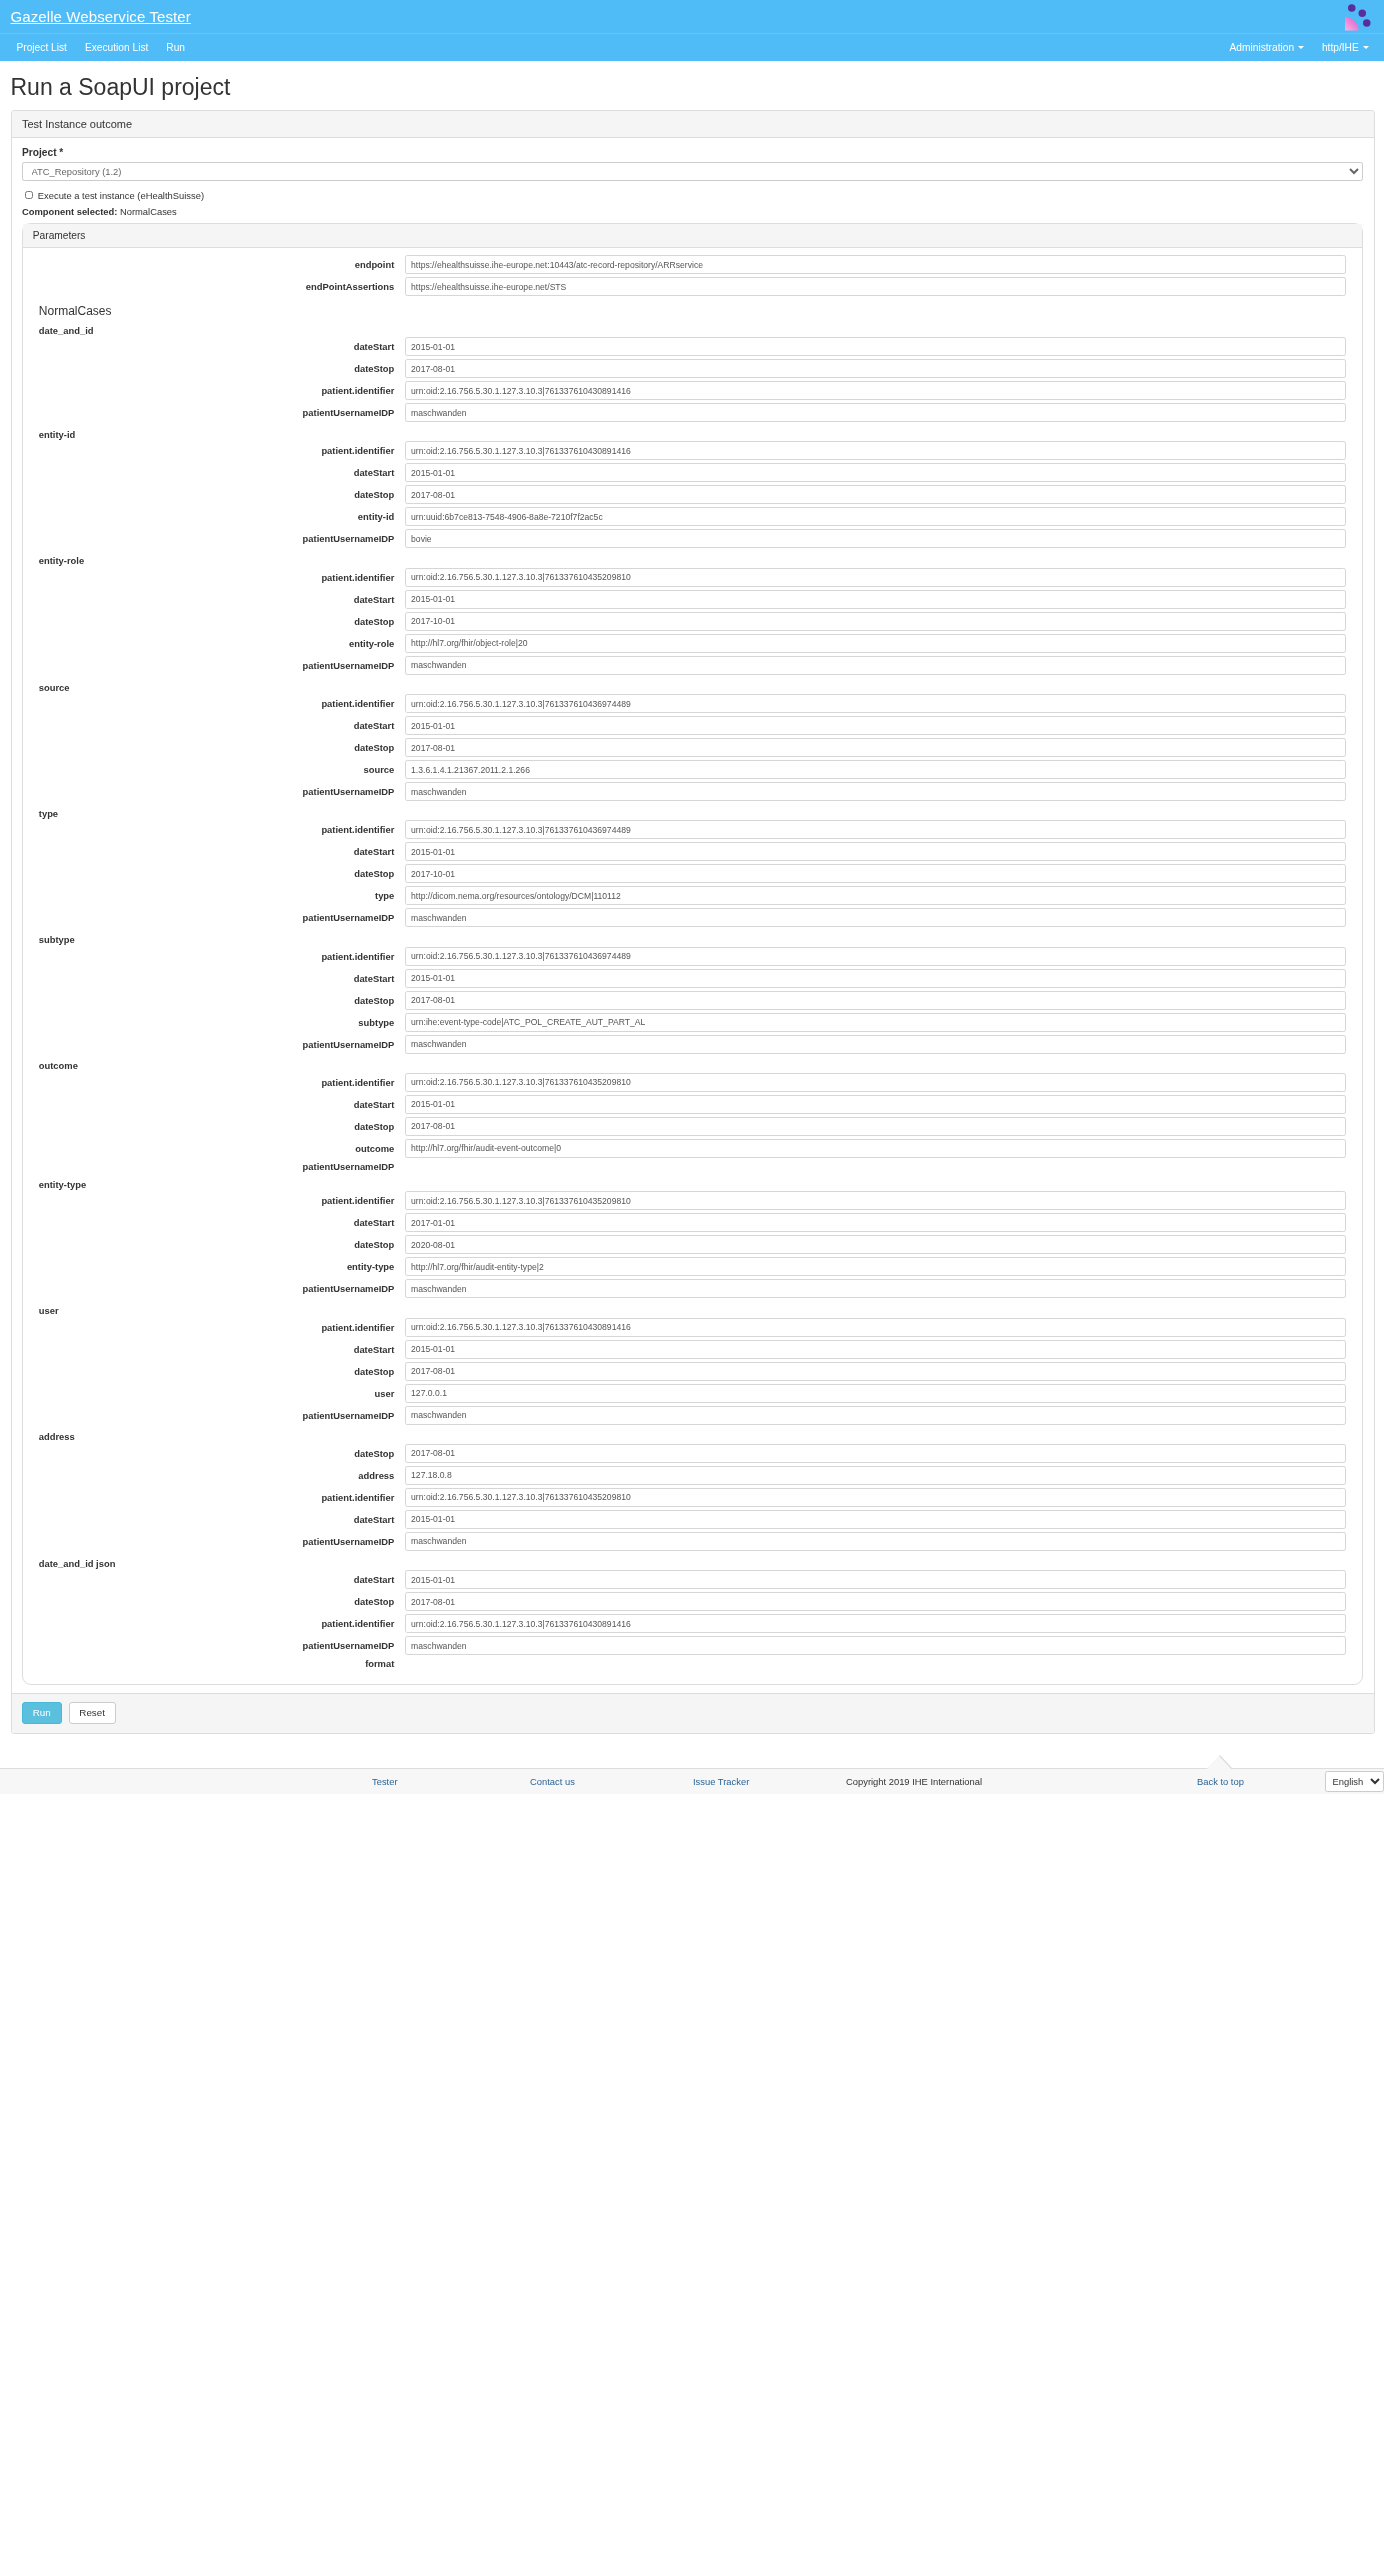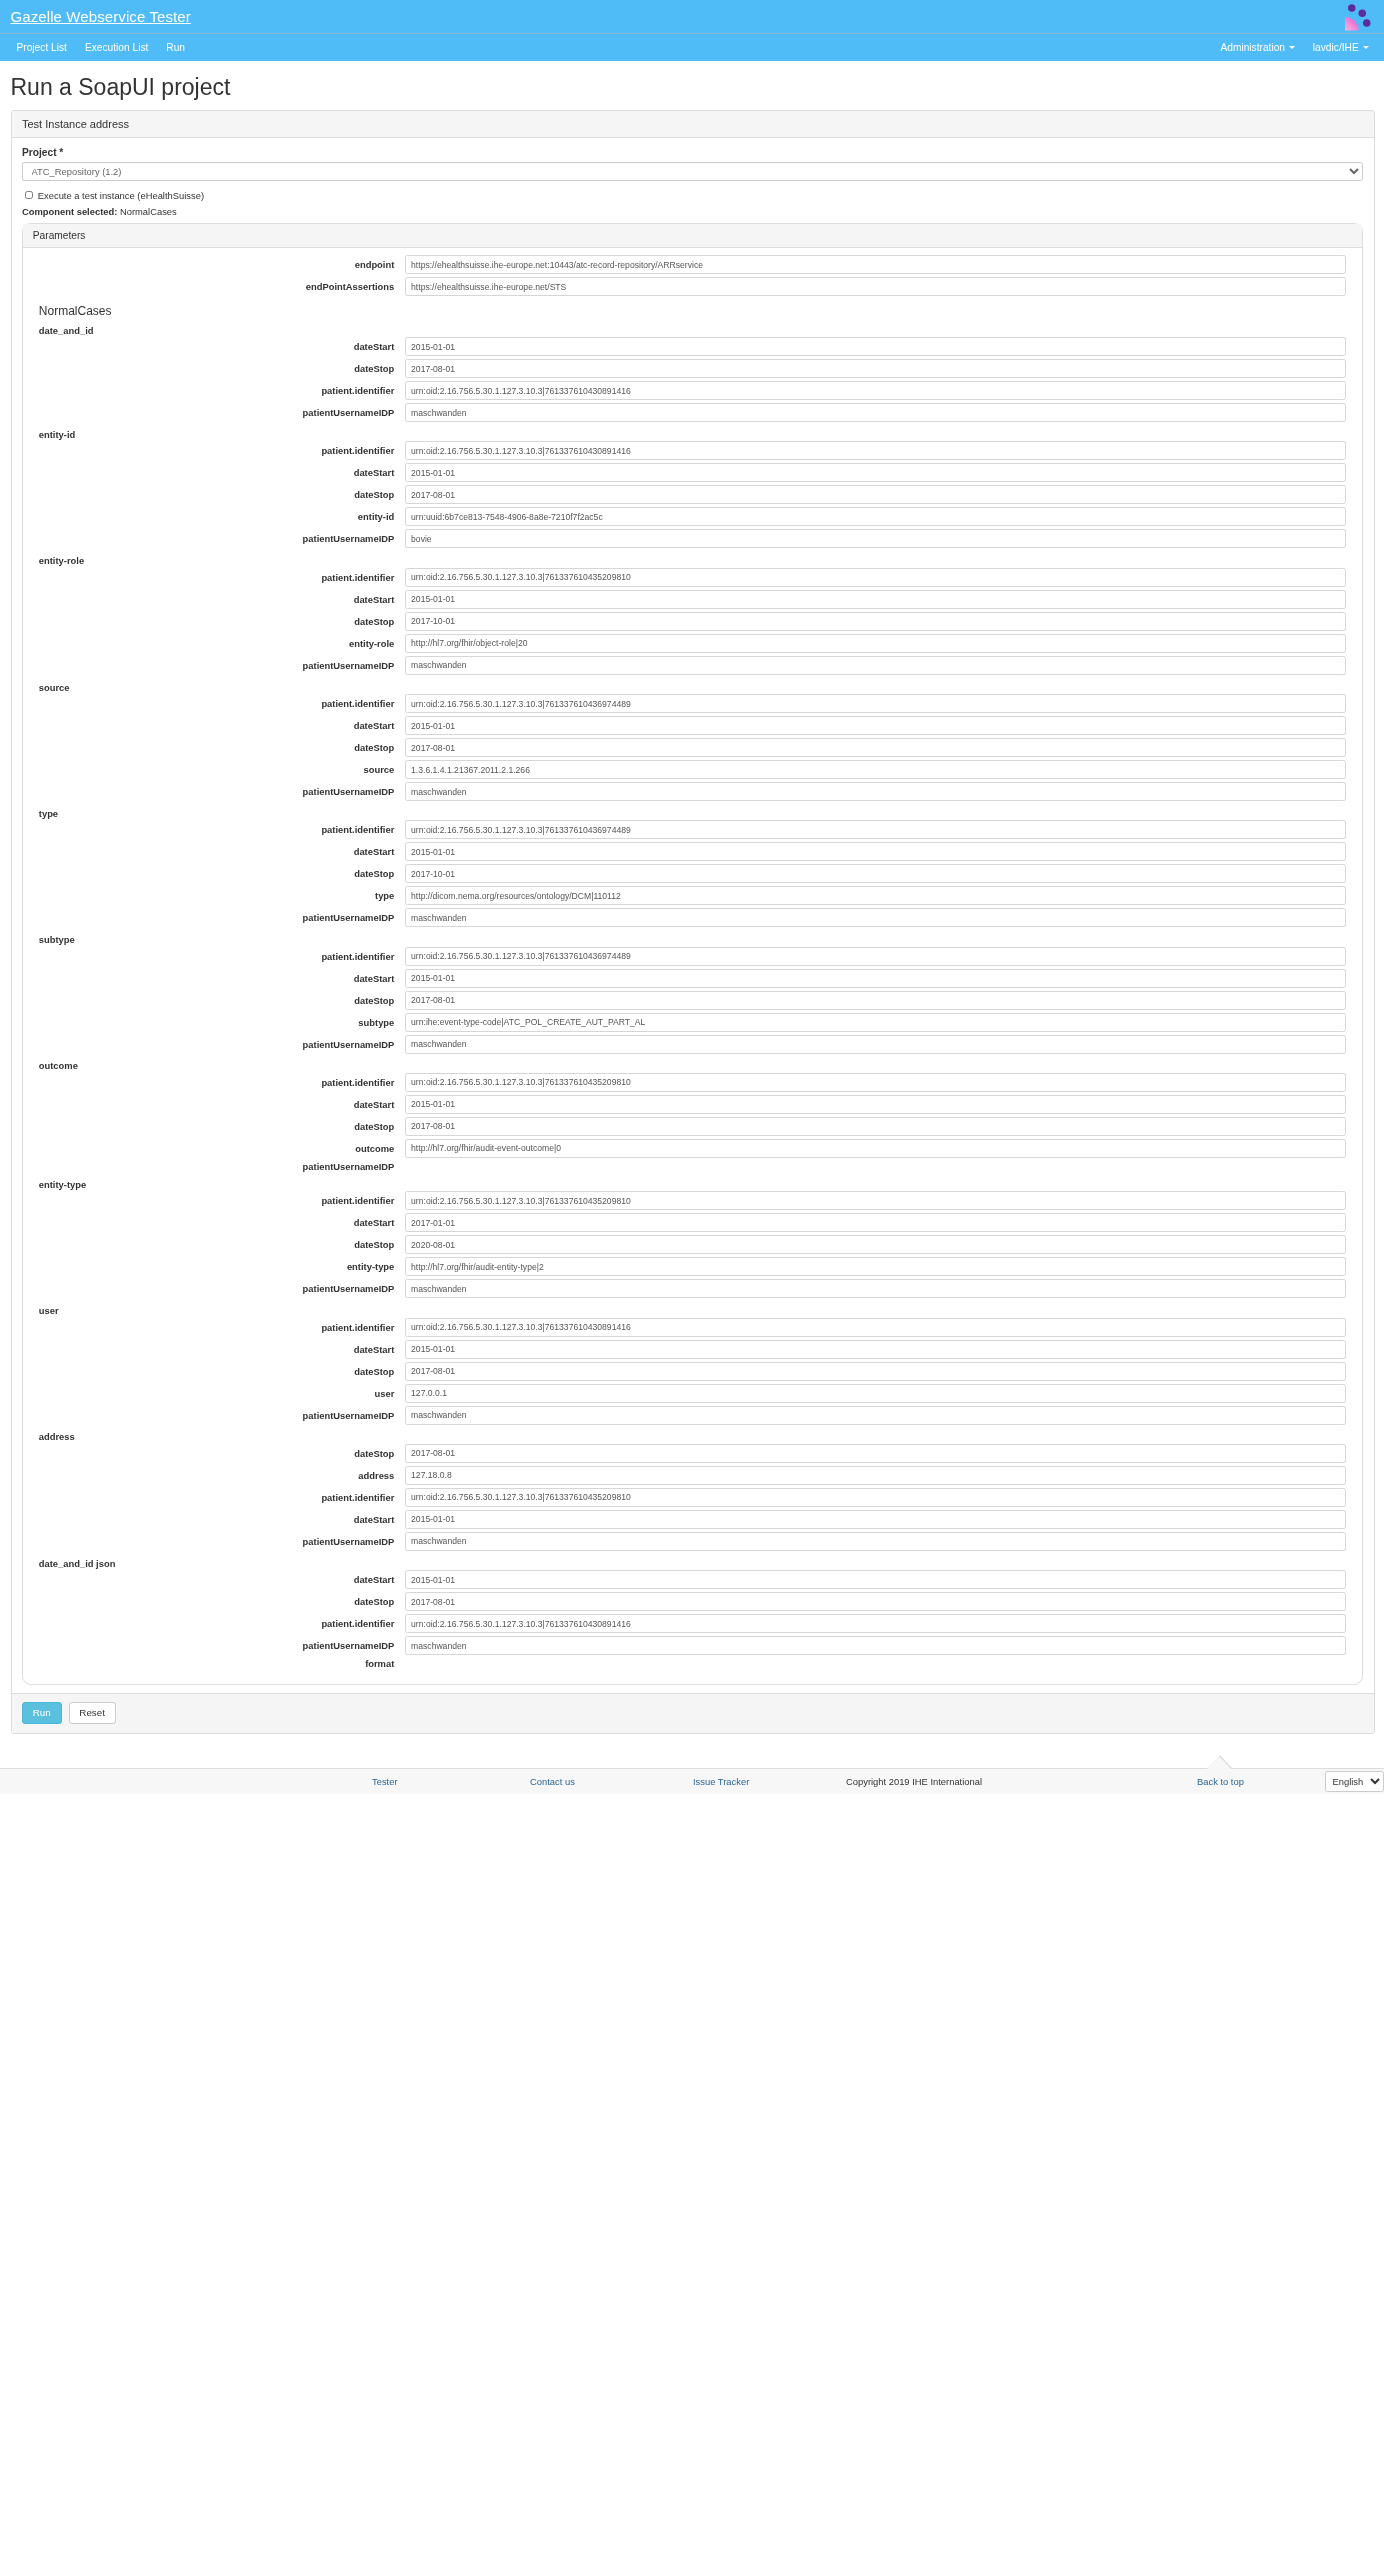--- a/index.html
+++ b/index.html
@@ -282,30 +282,30 @@
 </div>
 
 <div class="navbar-menubar">
   <div class="nav-left">
     <a class="nav-link" href="#">Project List</a>
     <a class="nav-link" href="#">Execution List</a>
     <a class="nav-link" href="#">Run</a>
   </div>
   <div class="nav-right">
     <a class="nav-link" href="#"><span>Administration</span><span class="caret-dn"></span></a>
-    <a class="nav-link" href="#"><span>lavdic/IHE</span><span class="caret-dn"></span></a>
+    <a class="nav-link" href="#"><span>http/IHE</span><span class="caret-dn"></span></a>
   </div>
 </div>
 
 <div class="page-wrap">
 
   <h1 class="page-title">Run a SoapUI project</h1>
 
   <div class="panel">
-    <div class="panel-heading">Test Instance address</div>
+    <div class="panel-heading">Test Instance outcome</div>
     <div class="panel-body">
 
       <label class="form-label-strong">Project *</label>
       <div class="select-wrap">
         <select class="form-control">
           <option>ATC_Repository (1.2)</option>
         </select>
       </div>
 
       <div class="checkbox-row">

